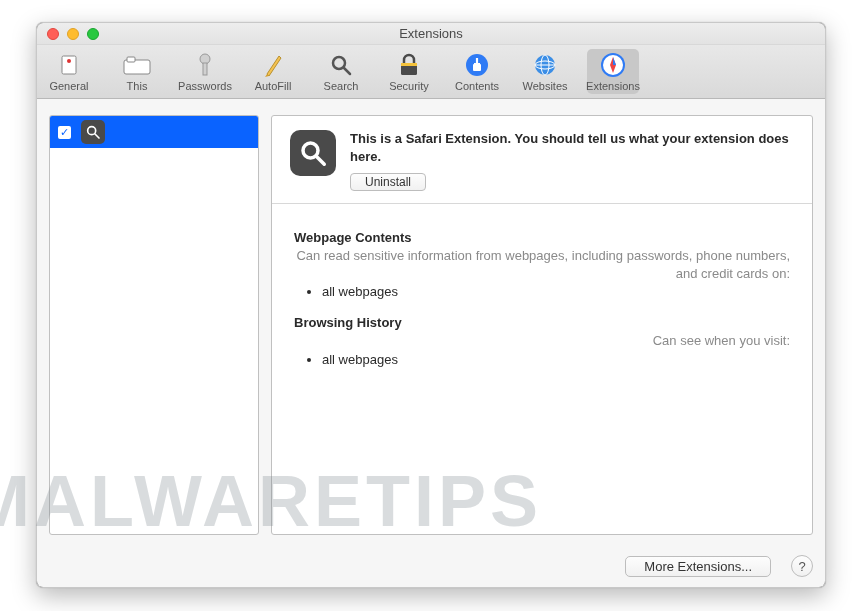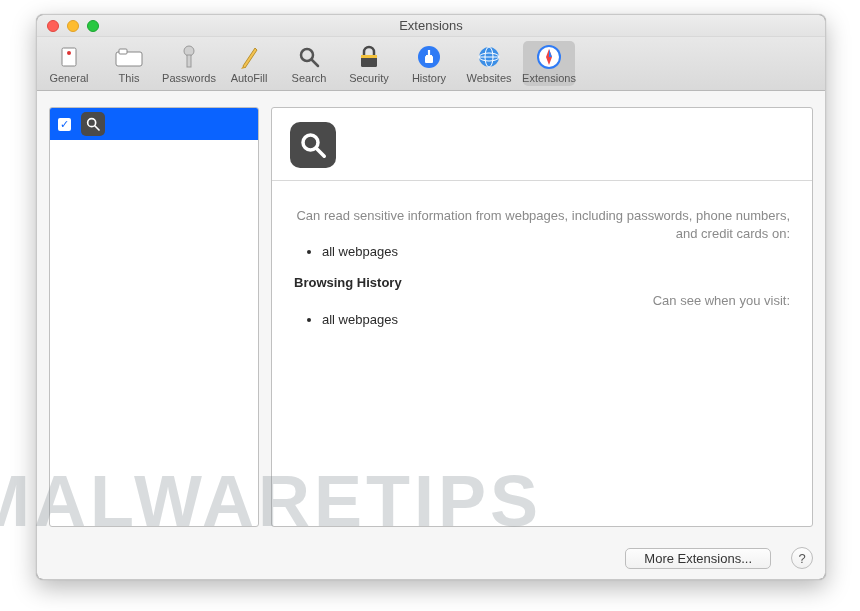--- a/index.html
+++ b/index.html
@@ -20,21 +20,21 @@
       letter-spacing: 4px;
       color: rgba(120, 128, 138, 0.28);
       font-family: Arial, sans-serif;
       z-index: 9999;
       pointer-events: none;
       user-select: none;
     }
     .window {
       position: absolute;
       left: 36px;
-      top: 14px;
+      top: 22px;
       width: 790px;
       height: 566px;
       background: #737373;
       border-radius: 7px;
       border: 1px solid #c8c8c8;
       box-shadow: 0 8px 24px rgba(0,0,0,0.28), 0 0 1px rgba(0,0,0,0.3);
       display: flex;
       flex-direction: column;
       overflow: hidden;
     }
@@ -58,21 +58,21 @@
     .win-title {
       position: absolute;
       left: 0; right: 0;
       text-align: center;
       font-size: 13px;
       color: #4a4a4a;
     }
     .toolbar {
       display: flex;
       align-items: flex-end;
-      gap: 8px;
+      gap: 16px;
       padding: 4px 6px 4px 6px;
       background: linear-gradient(#e8e8e8, #d9d9d9);
       border-bottom: 1px solid #b8b8b8;
     }
     .tool-item {
       display: flex;
       flex-direction: column;
       align-items: center;
       width: 52px;
       padding: 2px 0 2px 0;
@@ -282,21 +282,21 @@
       <span>Security</span>
     </div>
     <div class="tool-item">
       <div class="tool-icon">
         <svg width="24" height="24" viewBox="0 0 24 24">
             <circle cx="12" cy="12" r="11" fill="#2f7bf5"></circle>
             <path d="M12 5 v7 M9 11 h6" stroke="#fff" stroke-width="2.2" fill="none"></path>
             <rect x="8" y="11" width="8" height="7" rx="1" fill="#fff"></rect>
           </svg>
       </div>
-      <span>History</span>
+      <span>Contents</span>
     </div>
     <div class="tool-item">
       <div class="tool-icon">
         <svg width="24" height="24" viewBox="0 0 24 24">
             <circle cx="12" cy="12" r="10" fill="#3b8ee6"></circle>
             <ellipse cx="12" cy="12" rx="10" ry="4" fill="none" stroke="#fff" stroke-width="1"></ellipse>
             <ellipse cx="12" cy="12" rx="4" ry="10" fill="none" stroke="#fff" stroke-width="1"></ellipse>
             <line x1="2" y1="12" x2="22" y2="12" stroke="#fff"></line>
           </svg>
       </div>
@@ -329,22 +329,27 @@
     </div>
 
     <div class="detail">
       <div class="detail-top">
         <div class="big-icon">
           <svg width="30" height="30" viewBox="0 0 24 24">
               <circle cx="10" cy="10" r="6" fill="none" stroke="#fff" stroke-width="2.8"></circle>
               <line x1="15" y1="15" x2="21" y2="21" stroke="#fff" stroke-width="2.8" stroke-linecap="round"></line>
             </svg>
         </div>
+        <div class="detail-top-text">
+          <div class="detail-desc">This is a Safari Extension. You should tell us what your extension does here.</div>
+          <button class="uninstall-btn">Uninstall</button>
+        </div>
       </div>
       <div class="detail-body">
+        <div class="perm-title">Webpage Contents</div>
         <div class="perm-desc">Can read sensitive information from webpages, including passwords, phone numbers, and credit cards on:</div>
         <ul class="perm-list">
           <li>all webpages</li>
         </ul>
         <div class="perm-title">Browsing History</div>
         <div class="perm-desc">Can see when you visit:</div>
         <ul class="perm-list">
           <li>all webpages</li>
         </ul>
       </div>

